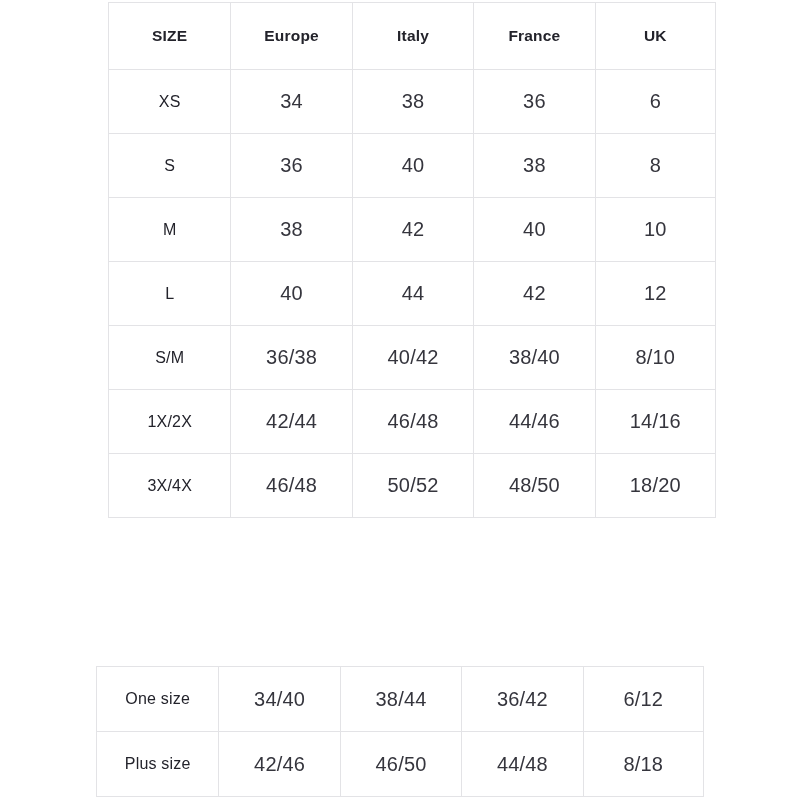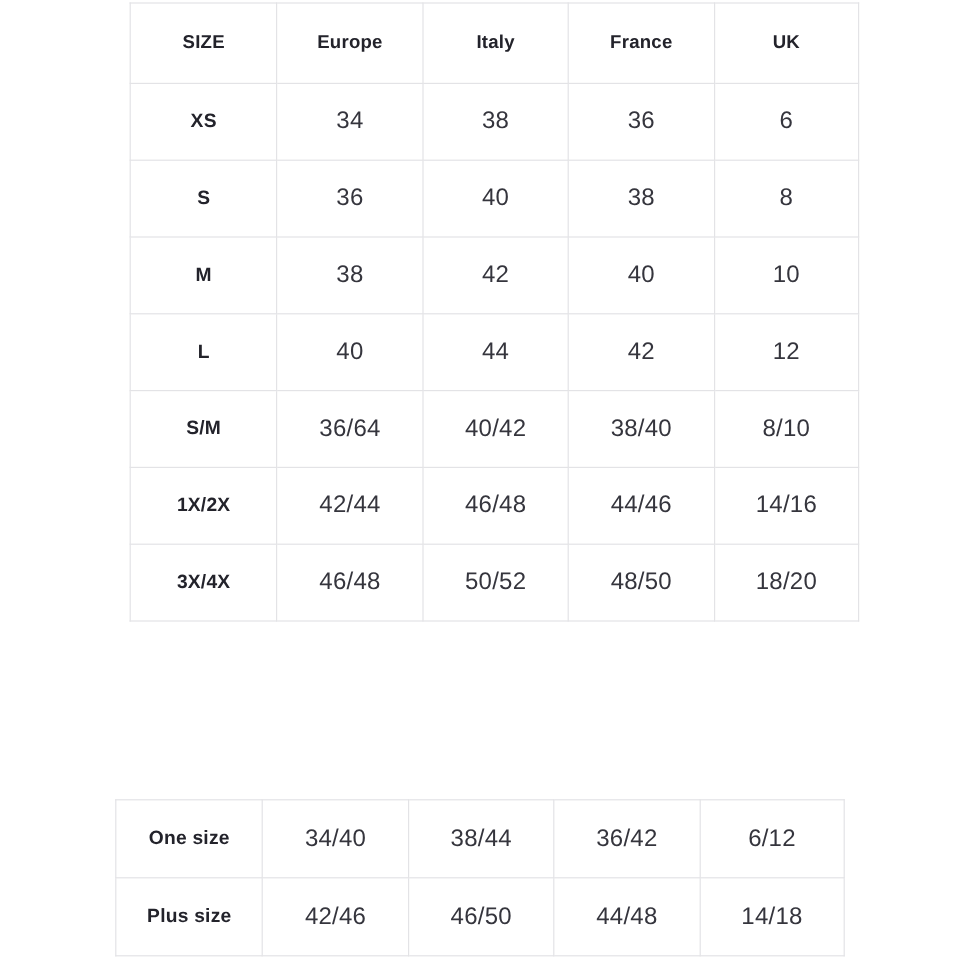--- a/index.html
+++ b/index.html
@@ -51,30 +51,30 @@
     color: #35353d;
     letter-spacing: 0.2px;
   }
   table.size-table thead th {
     font-weight: 700;
     font-size: 15.5px;
     color: #23232b;
     height: 66px;
   }
   table.size-table tbody td.rowhead {
-    font-weight: 700;
+    font-weight: 400;
     color: #23232b;
     font-size: 16px;
   }
   #extra-table th,
   #extra-table td {
     height: 64px;
   }
   #extra-table td.rowhead {
-    font-weight: 700;
+    font-weight: 400;
     color: #23232b;
     font-size: 16px;
   }
 </style>
 </head>
 <body>
 
 <div class="page">
 
   <div class="table-wrap" id="main-table-wrap">
@@ -119,21 +119,21 @@
         </tr>
         <tr>
           <td class="rowhead">L</td>
           <td>40</td>
           <td>44</td>
           <td>42</td>
           <td>12</td>
         </tr>
         <tr>
           <td class="rowhead">S/M</td>
-          <td>36/64</td>
+          <td>36/38</td>
           <td>40/42</td>
           <td>38/40</td>
           <td>8/10</td>
         </tr>
         <tr>
           <td class="rowhead">1X/2X</td>
           <td>42/44</td>
           <td>46/48</td>
           <td>44/46</td>
           <td>14/16</td>
@@ -164,19 +164,19 @@
           <td>34/40</td>
           <td>38/44</td>
           <td>36/42</td>
           <td>6/12</td>
         </tr>
         <tr>
           <td class="rowhead">Plus size</td>
           <td>42/46</td>
           <td>46/50</td>
           <td>44/48</td>
-          <td>14/18</td>
+          <td>8/18</td>
         </tr>
       </tbody>
     </table>
   </div>
 
 </div>
 
 </body></html>

